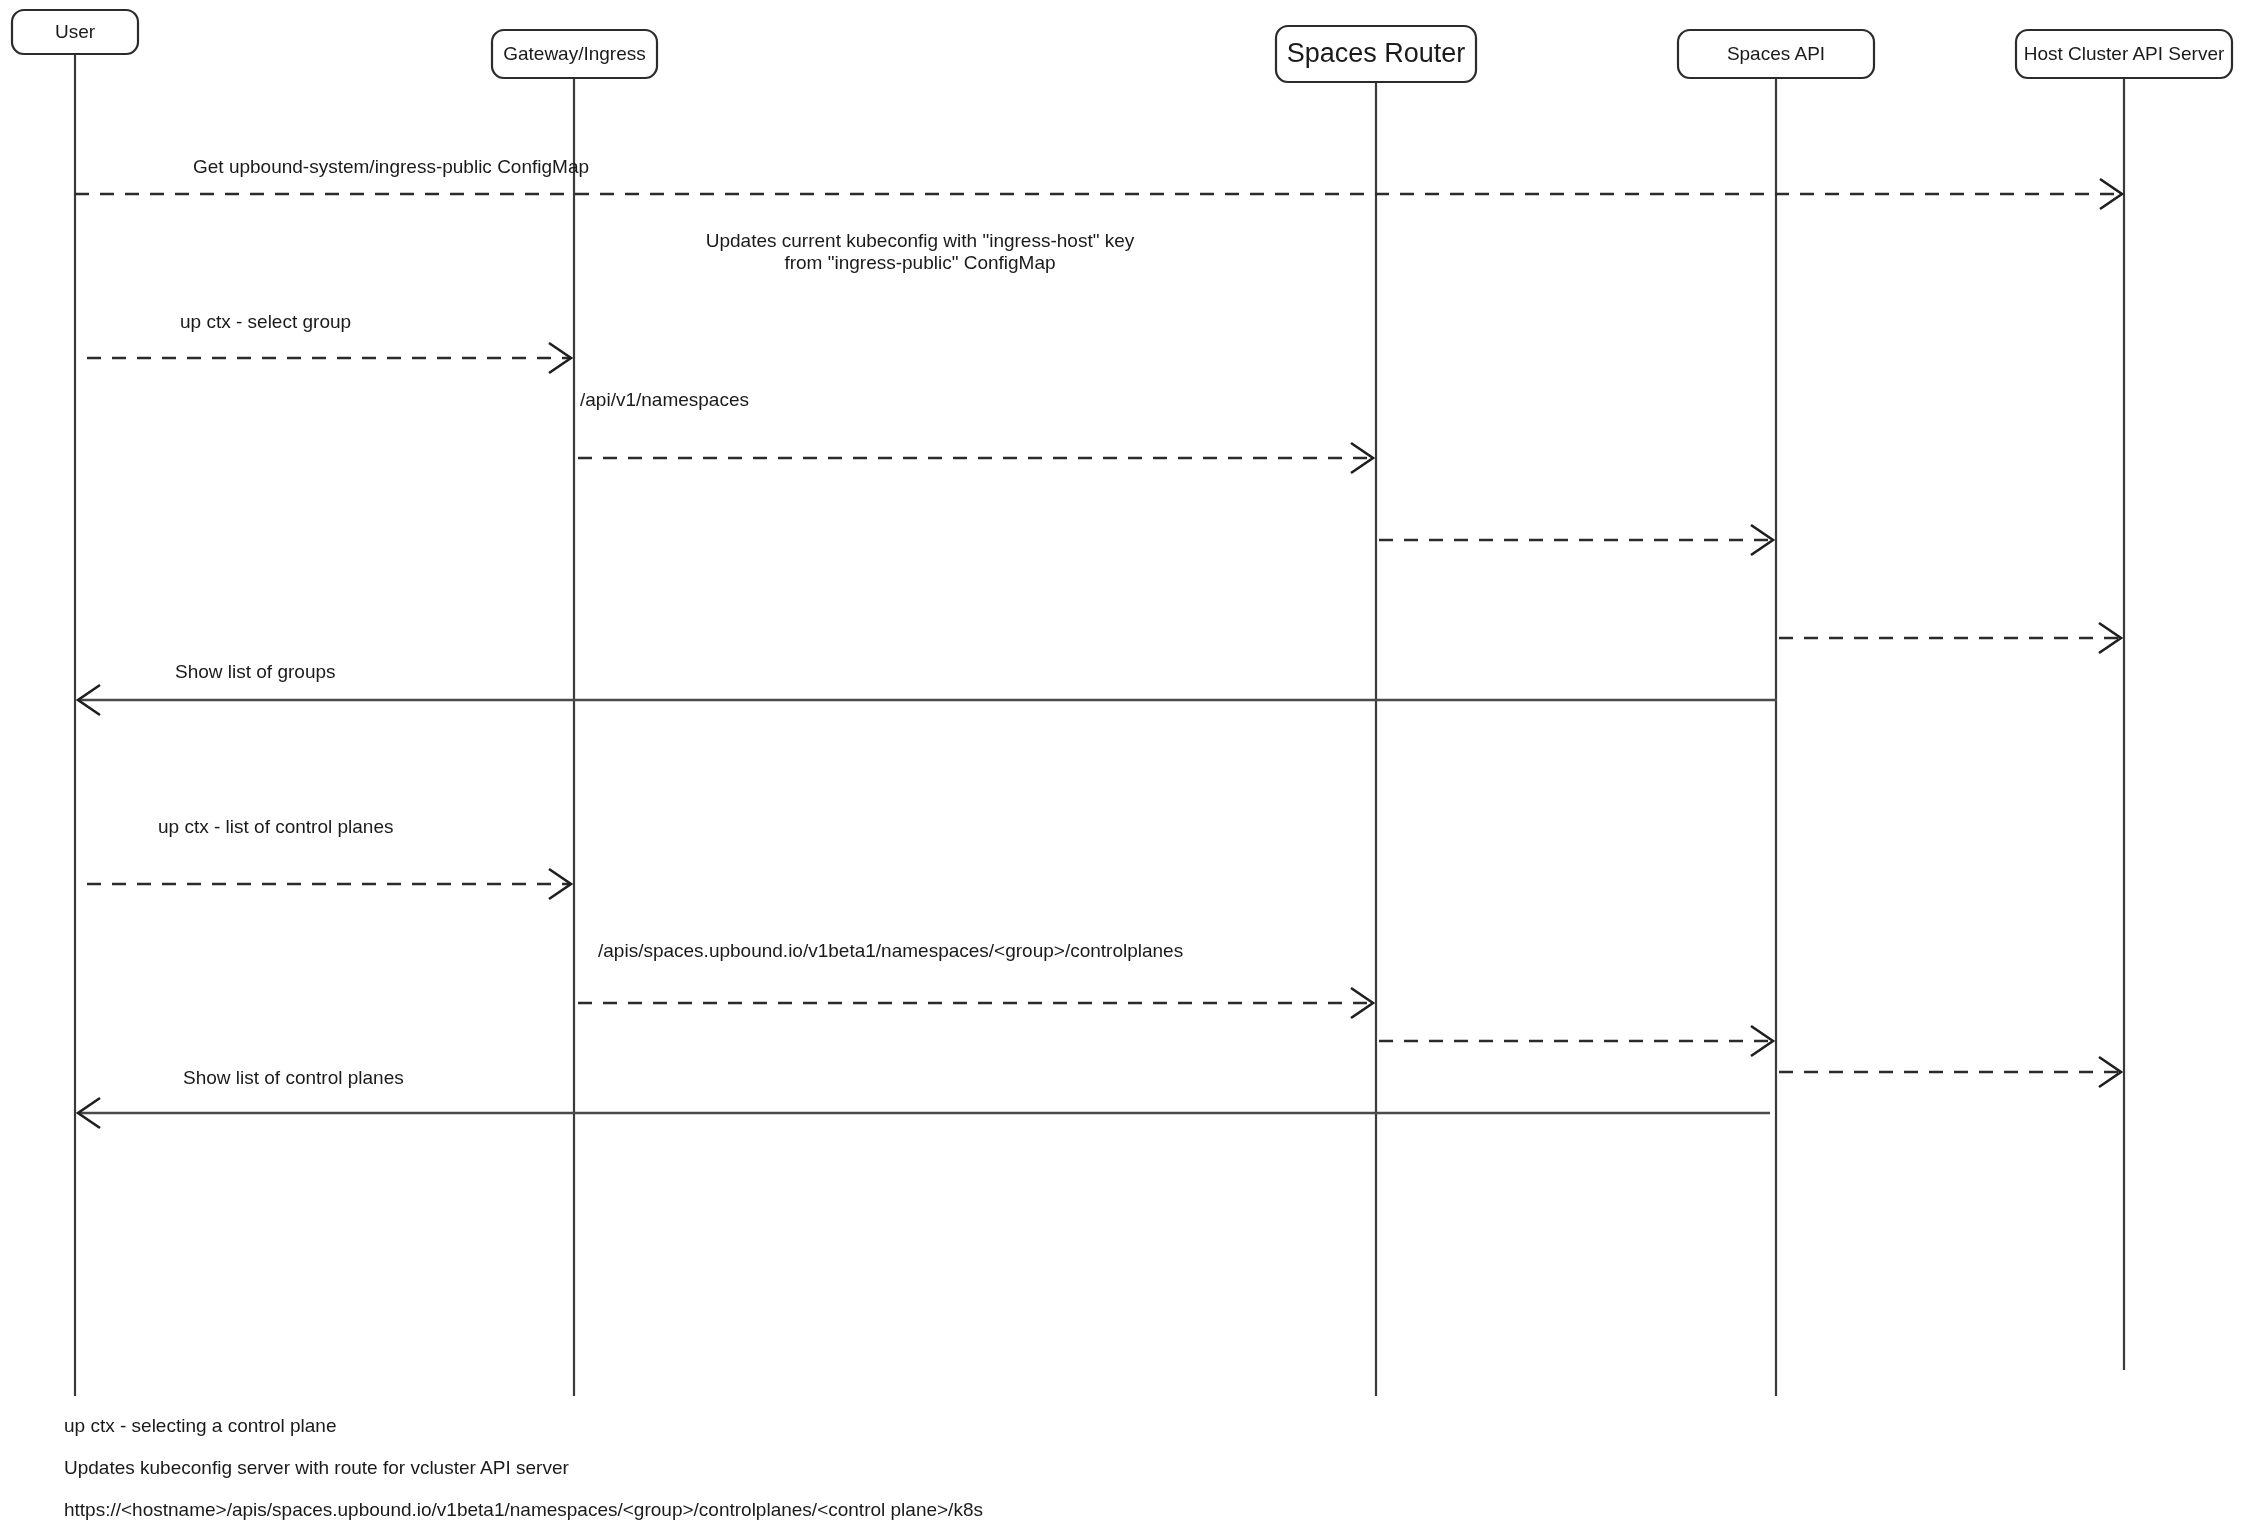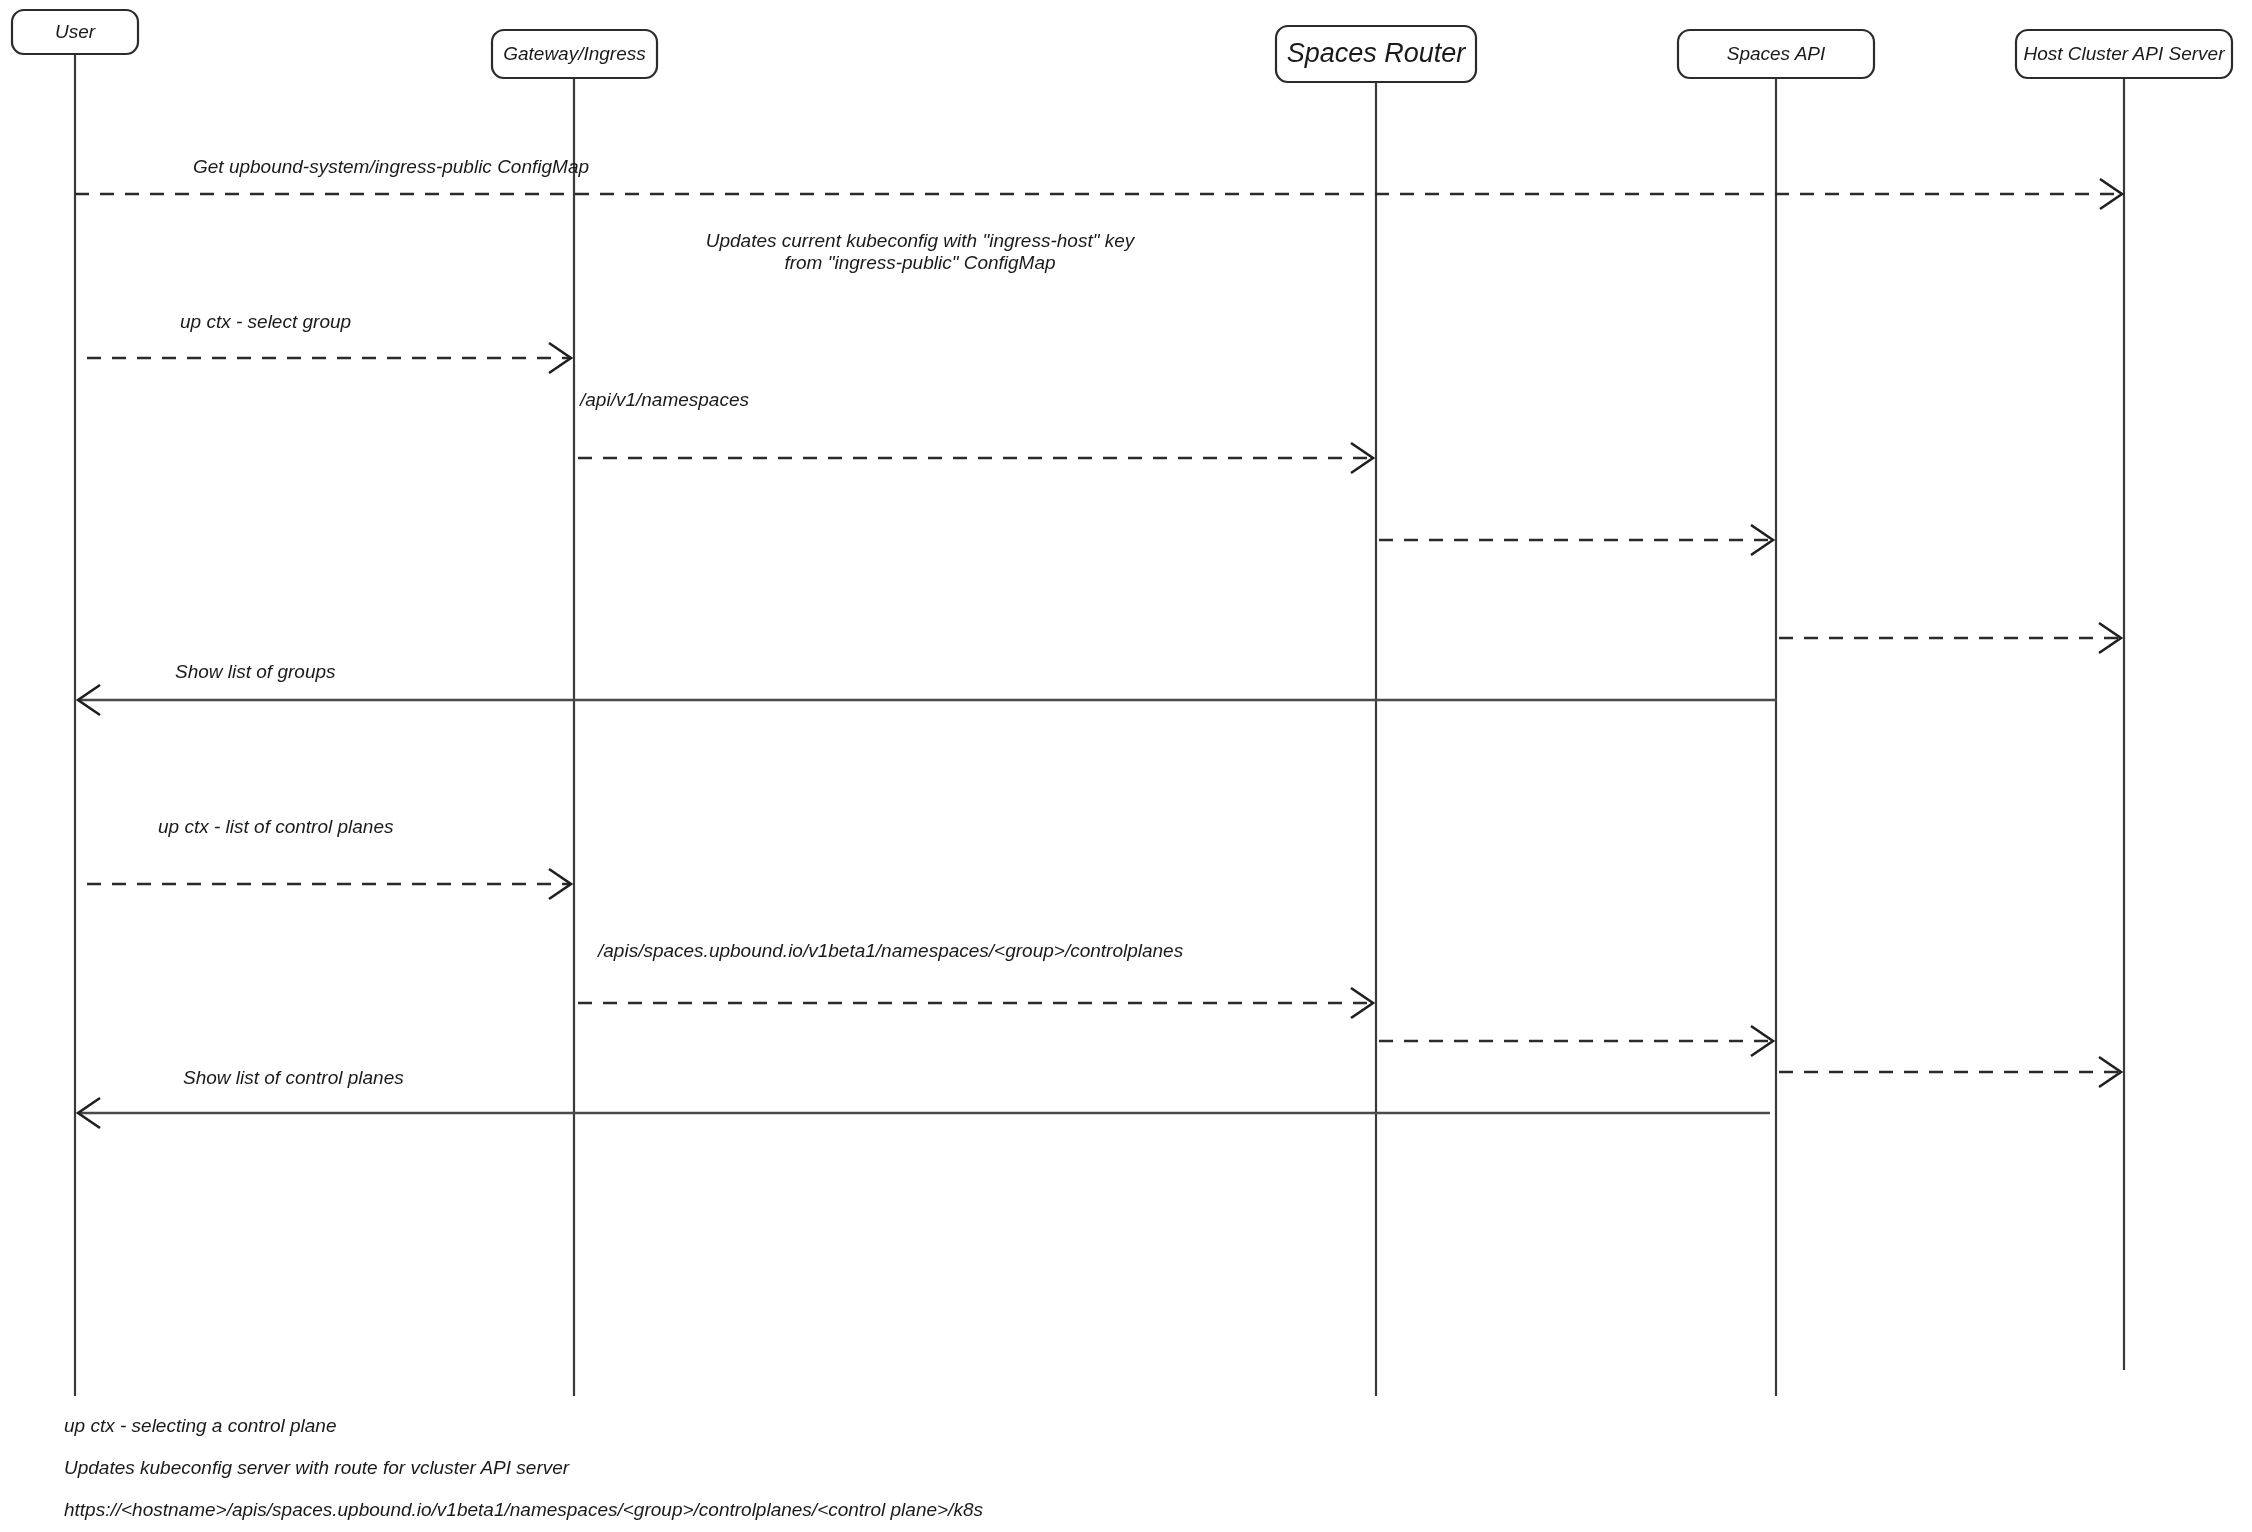--- a/index.html
+++ b/index.html
@@ -10,21 +10,20 @@
   body {
     font-family: "Liberation Sans", sans-serif;
     color: #1a1a1a;
   }
   #canvas {
     position: relative;
     width: 2252px;
     height: 1532px;
     background: #ffffff;
     overflow: hidden;
-    font-style: italic;
   }
   #diagram-svg {
     position: absolute;
     left: 0;
     top: 0;
     width: 2252px;
     height: 1532px;
   }
   .p-box {
     fill: #ffffff;

